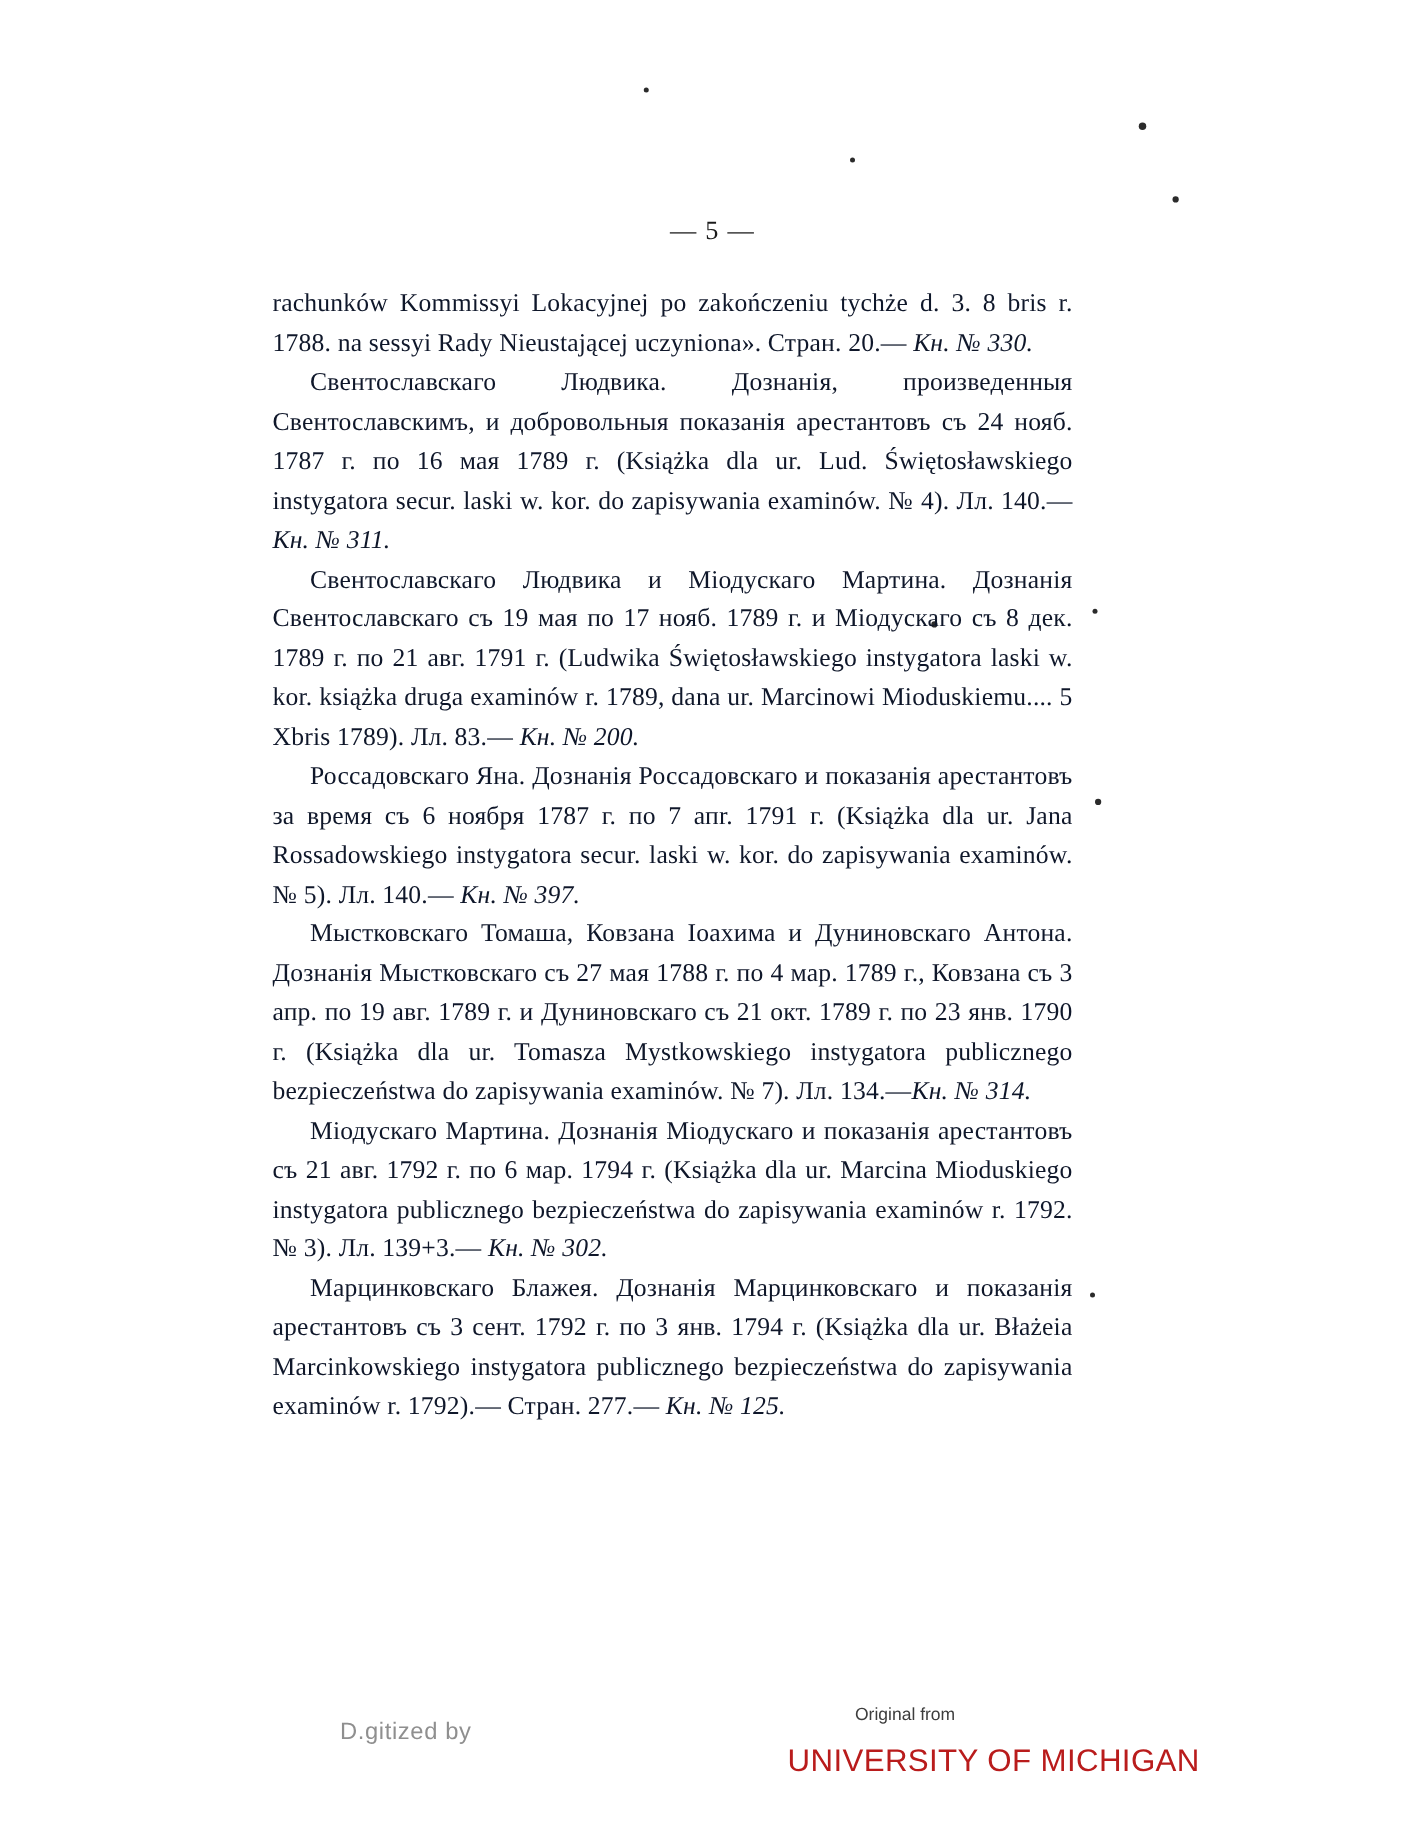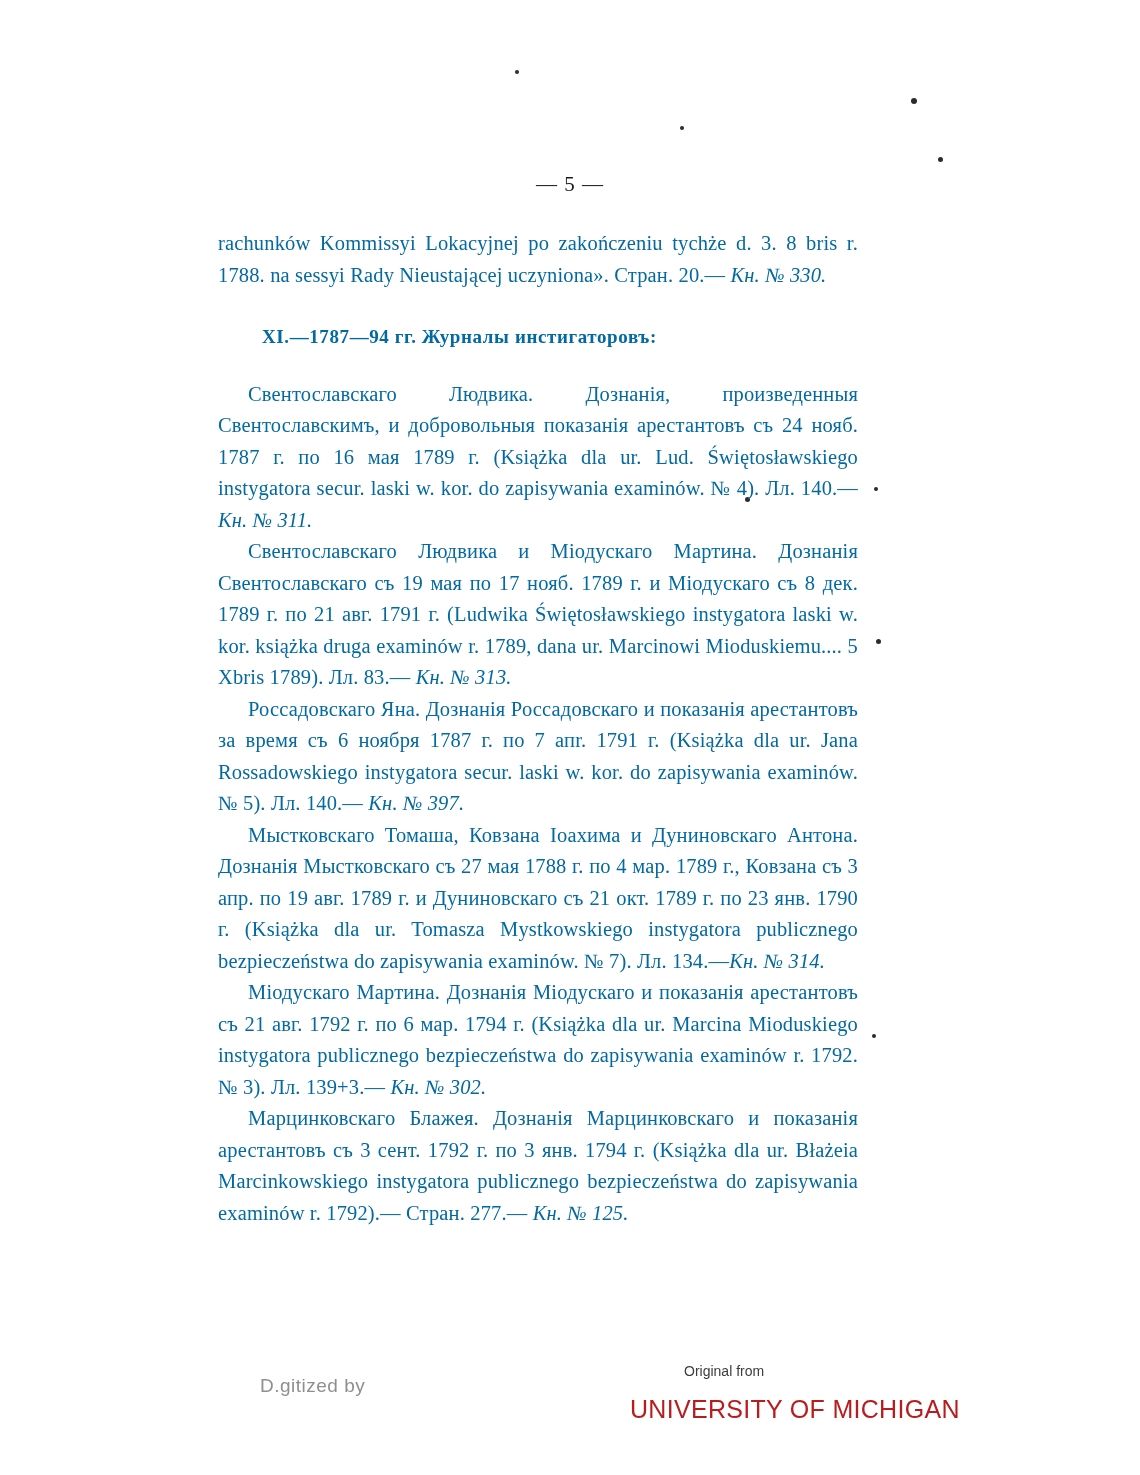--- a/index.html
+++ b/index.html
@@ -40,21 +40,21 @@
     top: 228px;
     width: 640px;
   }
 
   p {
     margin: 0;
     font-size: 20.5px;
     line-height: 31.5px;
     text-align: justify;
     text-justify: inter-word;
-    color: #0369a1;
+    color: #0f172a;
     letter-spacing: 0.15px;
   }
 
   p.flush {
     text-indent: 0;
   }
   p.indented {
     text-indent: 30px;
   }
 
@@ -82,21 +82,21 @@
   
   .footer {
     position: absolute;
     left: 0;
     top: 1355px;
     width: 1140px;
     height: 90px;
   }
   .google-mark {
     position: absolute;
-    left: 260px;
+    left: 272px;
     top: 0px;
     width: 300px;
     height: 56px;
     color: #9a9a9a;
     font-family: "DejaVu Serif", serif;
   }
   .gm-digitized {
     position: absolute;
     left: 0;
     top: 20px;
@@ -144,25 +144,24 @@
   <div class="speck" style="left:938px; top:157px; width:5px; height:5px;"></div>
   <div class="speck" style="left:745px; top:497px; width:5px; height:5px;"></div>
   <div class="speck" style="left:874px; top:487px; width:4px; height:4px;"></div>
   <div class="speck" style="left:876px; top:639px; width:5px; height:5px;"></div>
   <div class="speck" style="left:872px; top:1034px; width:4px; height:4px;"></div>
 
   <div class="column">
 
     <p class="flush"><span>rachunków Kommissyi Lokacyjnej po zakończeniu tychże d. 3. 8 bris r. 1788. na sessyi Rady Nieustającej uczyniona». Стран. 20.— </span><span class="italic">Кн. № 330.</span></p>
 
-    <p class="section-heading">XI.—1787—94 гг. Журналы инстигаторовъ:</p>
 
     <p class="indented"><span>Свентославскаго Людвика. Дознанія, произведенныя Свентославскимъ, и добровольныя показанія арестантовъ съ 24 нояб. 1787 г. по 16 мая 1789 г. (Książka dla ur. Lud. Świętosławskiego instygatora secur. laski w. kor. do zapisywania examinów. № 4). Лл. 140.— </span><span class="italic">Кн. № 311.</span></p>
 
-    <p class="indented"><span>Свентославскаго Людвика и Міодускаго Мартина. Дознанія Свентославскаго съ 19 мая по 17 нояб. 1789 г. и Міодускаго съ 8 дек. 1789 г. по 21 авг. 1791 г. (Ludwika Świętosławskiego instygatora laski w. kor. książka druga examinów r. 1789, dana ur. Marcinowi Mioduskiemu.... 5 Xbris 1789). Лл. 83.— </span><span class="italic">Кн. № 313.</span></p>
+    <p class="indented"><span>Свентославскаго Людвика и Міодускаго Мартина. Дознанія Свентославскаго съ 19 мая по 17 нояб. 1789 г. и Міодускаго съ 8 дек. 1789 г. по 21 авг. 1791 г. (Ludwika Świętosławskiego instygatora laski w. kor. książka druga examinów r. 1789, dana ur. Marcinowi Mioduskiemu.... 5 Xbris 1789). Лл. 83.— </span><span class="italic">Кн. № 200.</span></p>
 
     <p class="indented"><span>Россадовскаго Яна. Дознанія Россадовскаго и показанія арестантовъ за время съ 6 ноября 1787 г. по 7 апr. 1791 г. (Książka dla ur. Jana Rossadowskiego instygatora secur. laski w. kor. do zapisywania examinów. № 5). Лл. 140.— </span><span class="italic">Кн. № 397.</span></p>
 
     <p class="indented"><span>Мыстковскаго Томаша, Ковзана Іоахима и Дуниновскаго Антона. Дознанія Мыстковскаго съ 27 мая 1788 г. по 4 мар. 1789 г., Ковзана съ 3 апр. по 19 авг. 1789 г. и Дуниновскаго съ 21 окт. 1789 г. по 23 янв. 1790 г. (Książka dla ur. Tomasza Mystkowskiego instygatora publicznego bezpieczeństwa do zapisywania examinów. № 7). Лл. 134.—</span><span class="italic">Кн. № 314.</span></p>
 
     <p class="indented"><span>Міодускаго Мартина. Дознанія Міодускаго и показанія арестантовъ съ 21 авг. 1792 г. по 6 мар. 1794 г. (Książka dla ur. Marcina Mioduskiego instygatora publicznego bezpieczeństwa do zapisywania examinów r. 1792. № 3). Лл. 139+3.— </span><span class="italic">Кн. № 302.</span></p>
 
     <p class="indented"><span>Марцинковскаго Блажея. Дознанія Марцинковскаго и показанія арестантовъ съ 3 сент. 1792 г. по 3 янв. 1794 г. (Książka dla ur. Błażeia Marcinkowskiego instygatora publicznego bezpieczeństwa do zapisywania examinów r. 1792).— Стран. 277.— </span><span class="italic">Кн. № 125.</span></p>
 
   </div>

